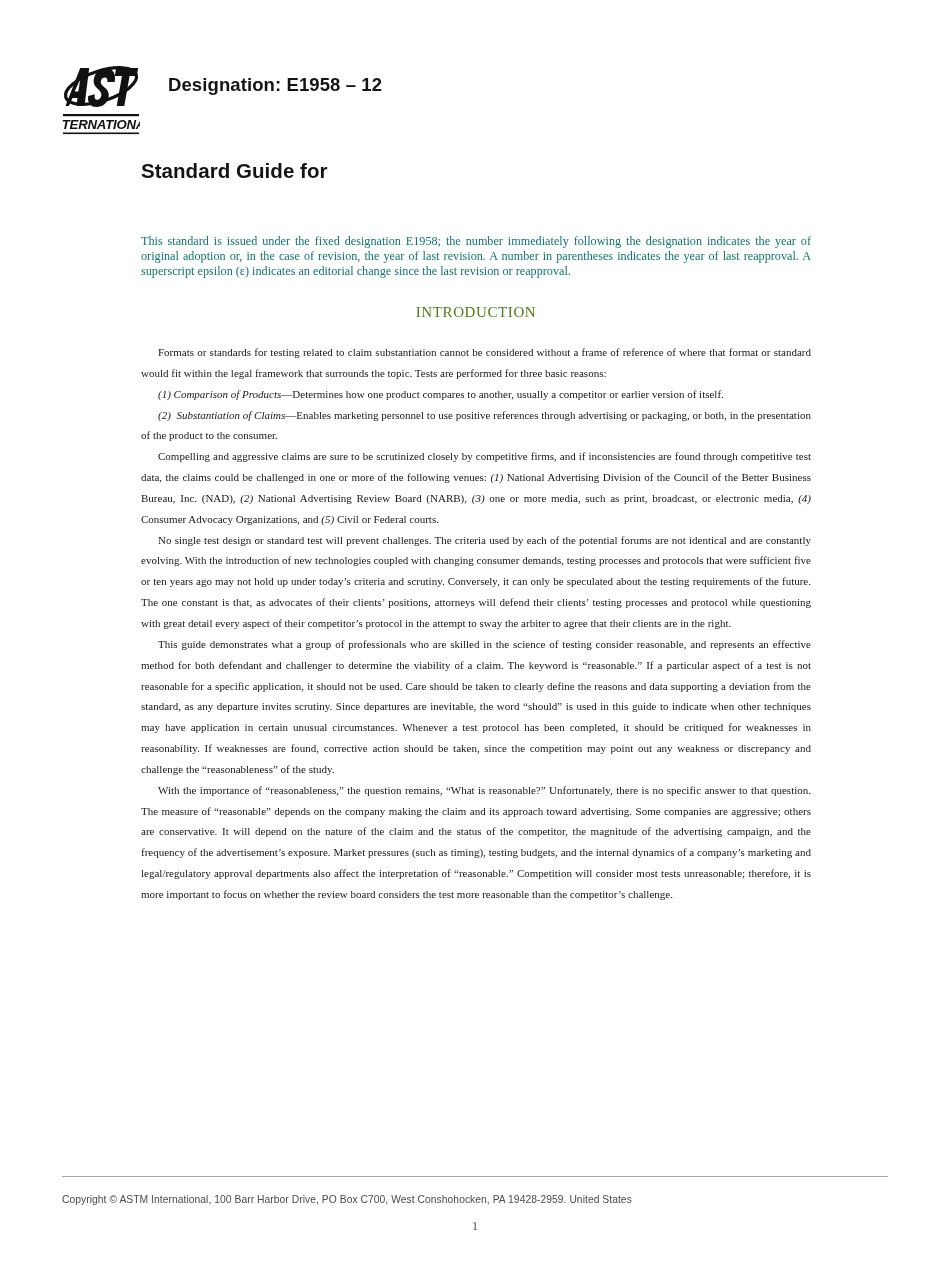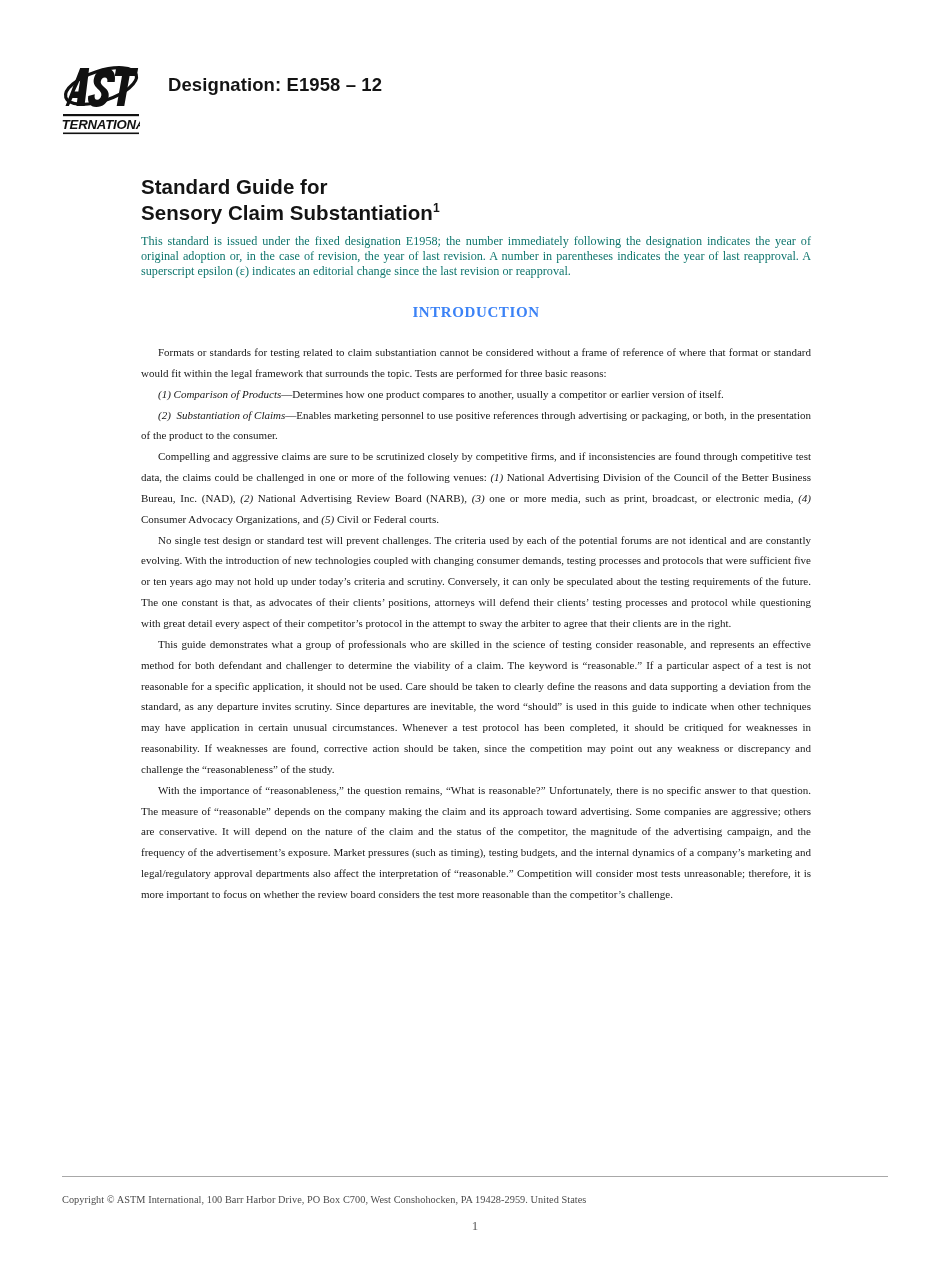--- a/index.html
+++ b/index.html
@@ -48,21 +48,21 @@
     font-size: 18.5px;
     letter-spacing: 0.1px;
     color: #141414;
     white-space: nowrap;
   }
 
   
   .title-block {
     position: absolute;
     left: 141px;
-    top: 174px;
+    top: 158px;
     width: 670px;
   }
   .title-line {
     font-family: "Liberation Sans", "DejaVu Sans", sans-serif;
     font-weight: bold;
     font-size: 20.5px;
     line-height: 26px;
     color: #141414;
     letter-spacing: 0.05px;
   }
@@ -84,24 +84,24 @@
     color: #0f766e;
   }
 
   
   .intro-heading {
     position: absolute;
     left: 141px;
     top: 304px;
     width: 670px;
     text-align: center;
-    font-weight: bold;
+    font-weight: normal;
     font-size: 15px;
     letter-spacing: 0.6px;
-    color: #3b82f6;
+    color: #4d7c0f;
   }
 
   .body-block {
     position: absolute;
     left: 141px;
     top: 342px;
     width: 670px;
   }
   p.para {
     margin: 0;
@@ -121,21 +121,21 @@
     left: 62px;
     top: 1176px;
     width: 826px;
     height: 1px;
     background: #a8a8a8;
   }
   .copyright {
     position: absolute;
     left: 62px;
     top: 1194px;
-    font-family: Liberation Serif, serif;
+    font-family: Liberation Sans, sans-serif;
     font-size: 10.3px;
     color: #4b4b4b;
     letter-spacing: 0.05px;
     white-space: nowrap;
   }
   .page-number {
     position: absolute;
     left: 0;
     top: 1218px;
     width: 950px;
@@ -174,21 +174,20 @@
 
         <text x="39" y="77" text-anchor="middle" font-family="Liberation Sans, DejaVu Sans, sans-serif" font-size="13.2" font-weight="bold" font-style="italic" letter-spacing="-0.2" fill="#111111">INTERNATIONAL</text>
         <rect x="1" y="80.5" width="76" height="1.6" fill="#111111"></rect>
       </svg>
     </div>
     <div class="designation">Designation: E1958 – 12</div>
   </div>
 
   <div class="title-block">
     <div class="title-line">Standard Guide for</div>
-    <div class="title-line"><span>Sensory Claim Substantiation</span><sup>1</sup></div>
   </div>
 
   <div class="issue-note">This standard is issued under the fixed designation E1958; the number immediately following the designation indicates the year of original adoption or, in the case of revision, the year of last revision. A number in parentheses indicates the year of last reapproval. A superscript epsilon (ε) indicates an editorial change since the last revision or reapproval.</div>
 
   <div class="intro-heading">INTRODUCTION</div>
 
   <div class="body-block">
     <p class="para">Formats or standards for testing related to claim substantiation cannot be considered without a frame of reference of where that format or standard would fit within the legal framework that surrounds the topic. Tests are performed for three basic reasons:</p>
     <p class="para"><i>(1) Comparison of Products</i>—Determines how one product compares to another, usually a competitor or earlier version of itself.</p>
     <p class="para"><i>(2)&nbsp; Substantiation of Claims</i>—Enables marketing personnel to use positive references through advertising or packaging, or both, in the presentation of the product to the consumer.</p>

